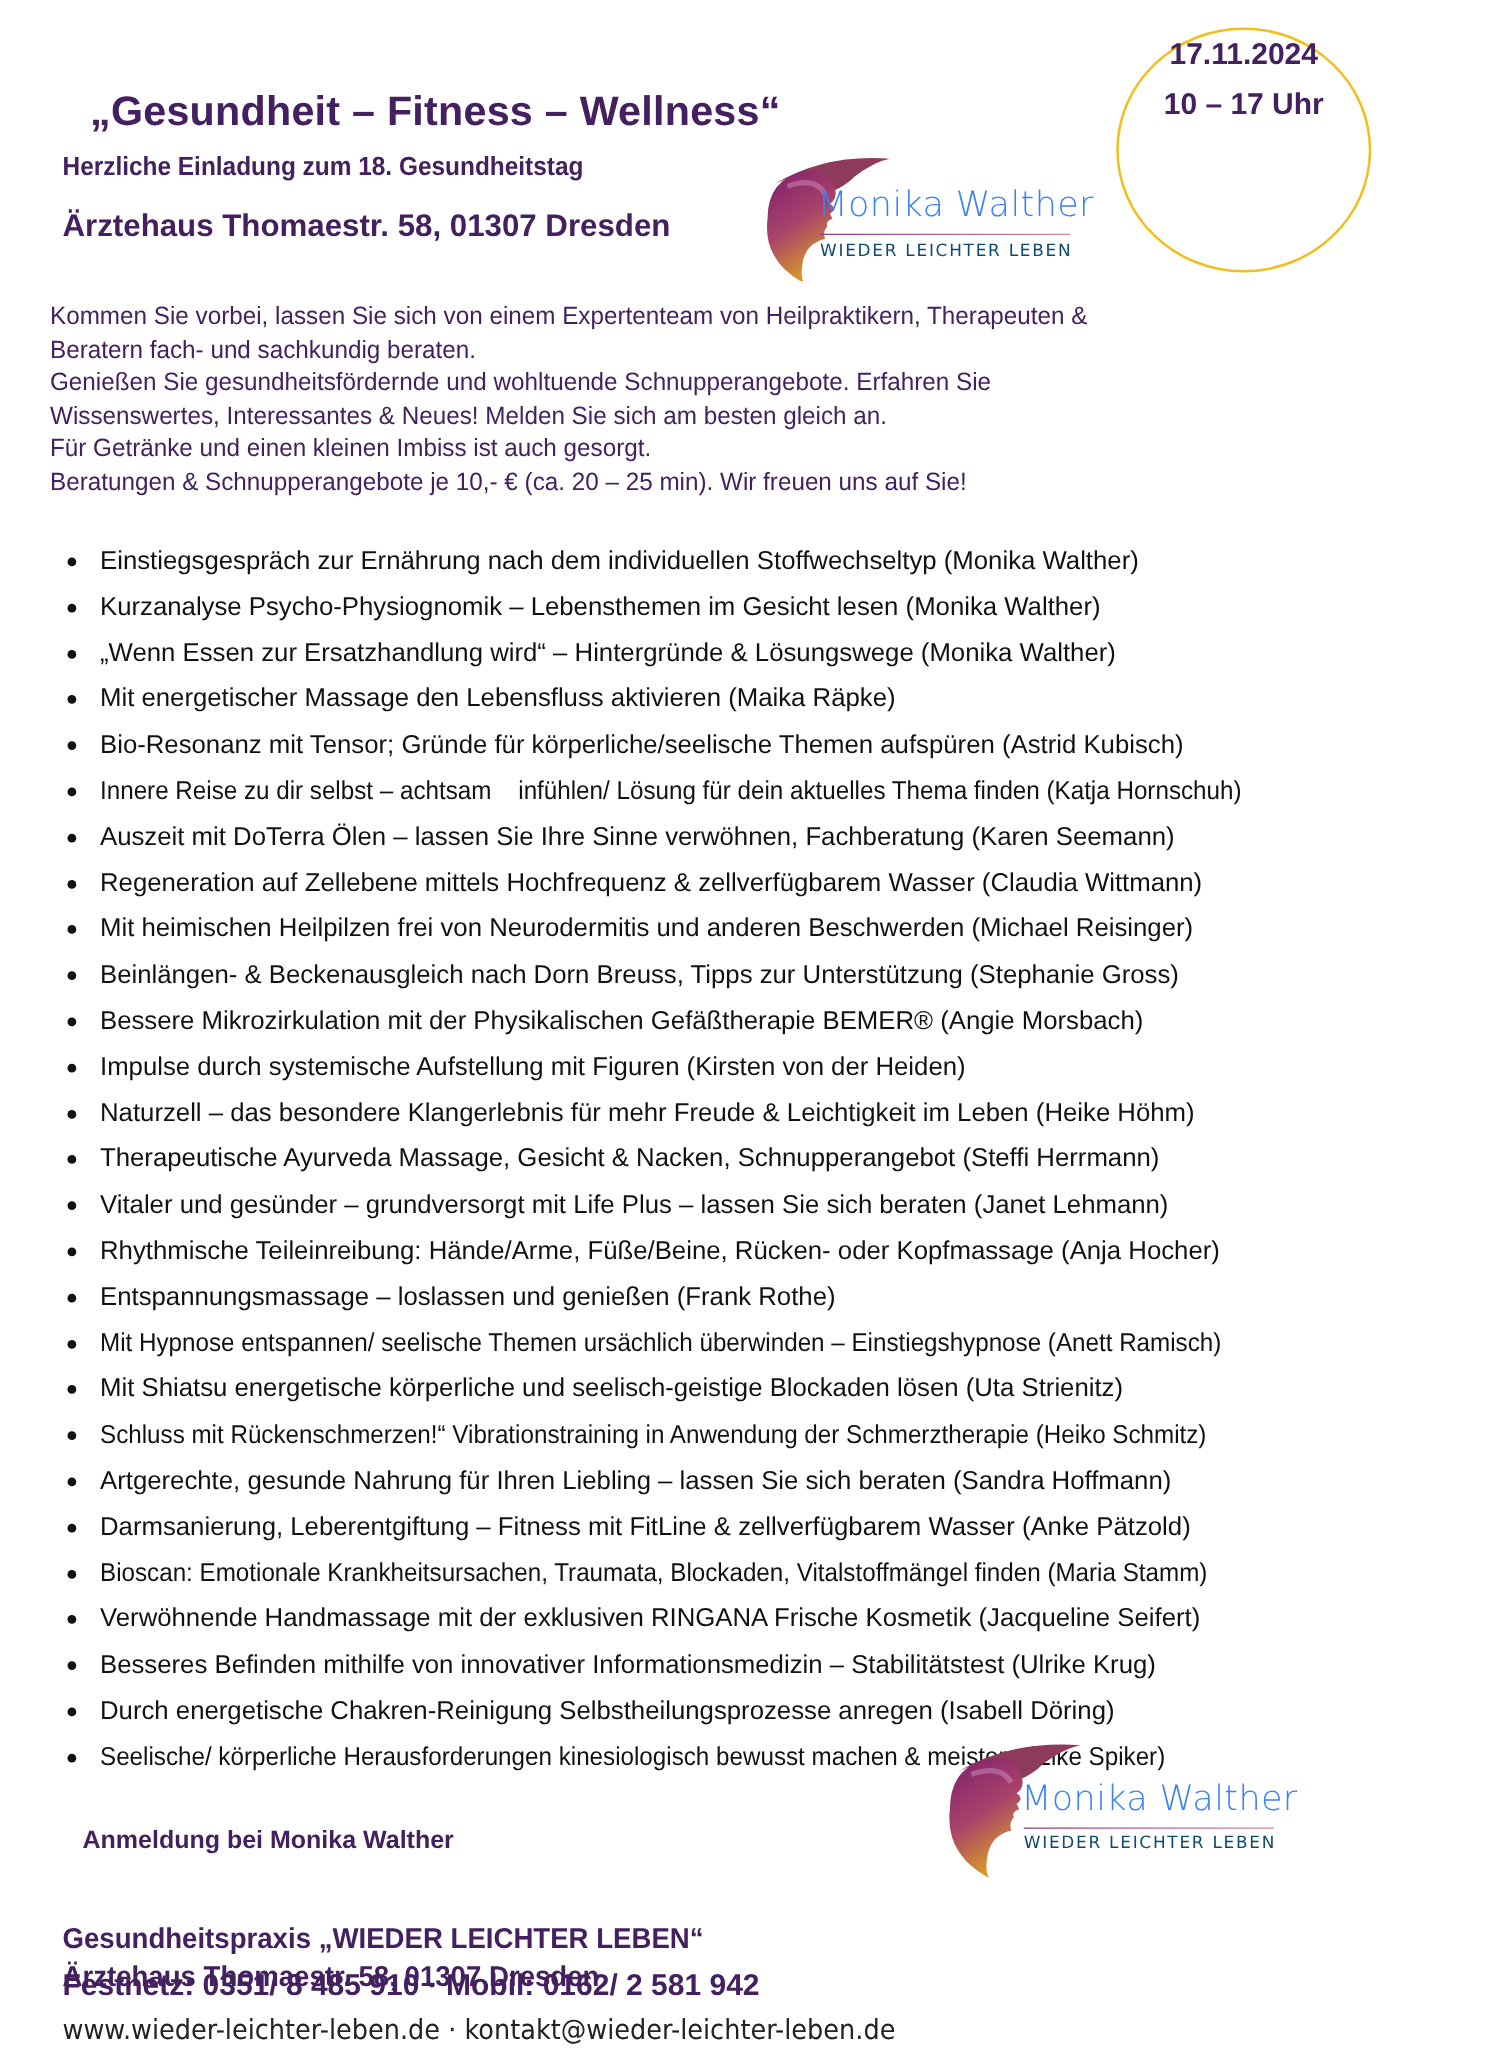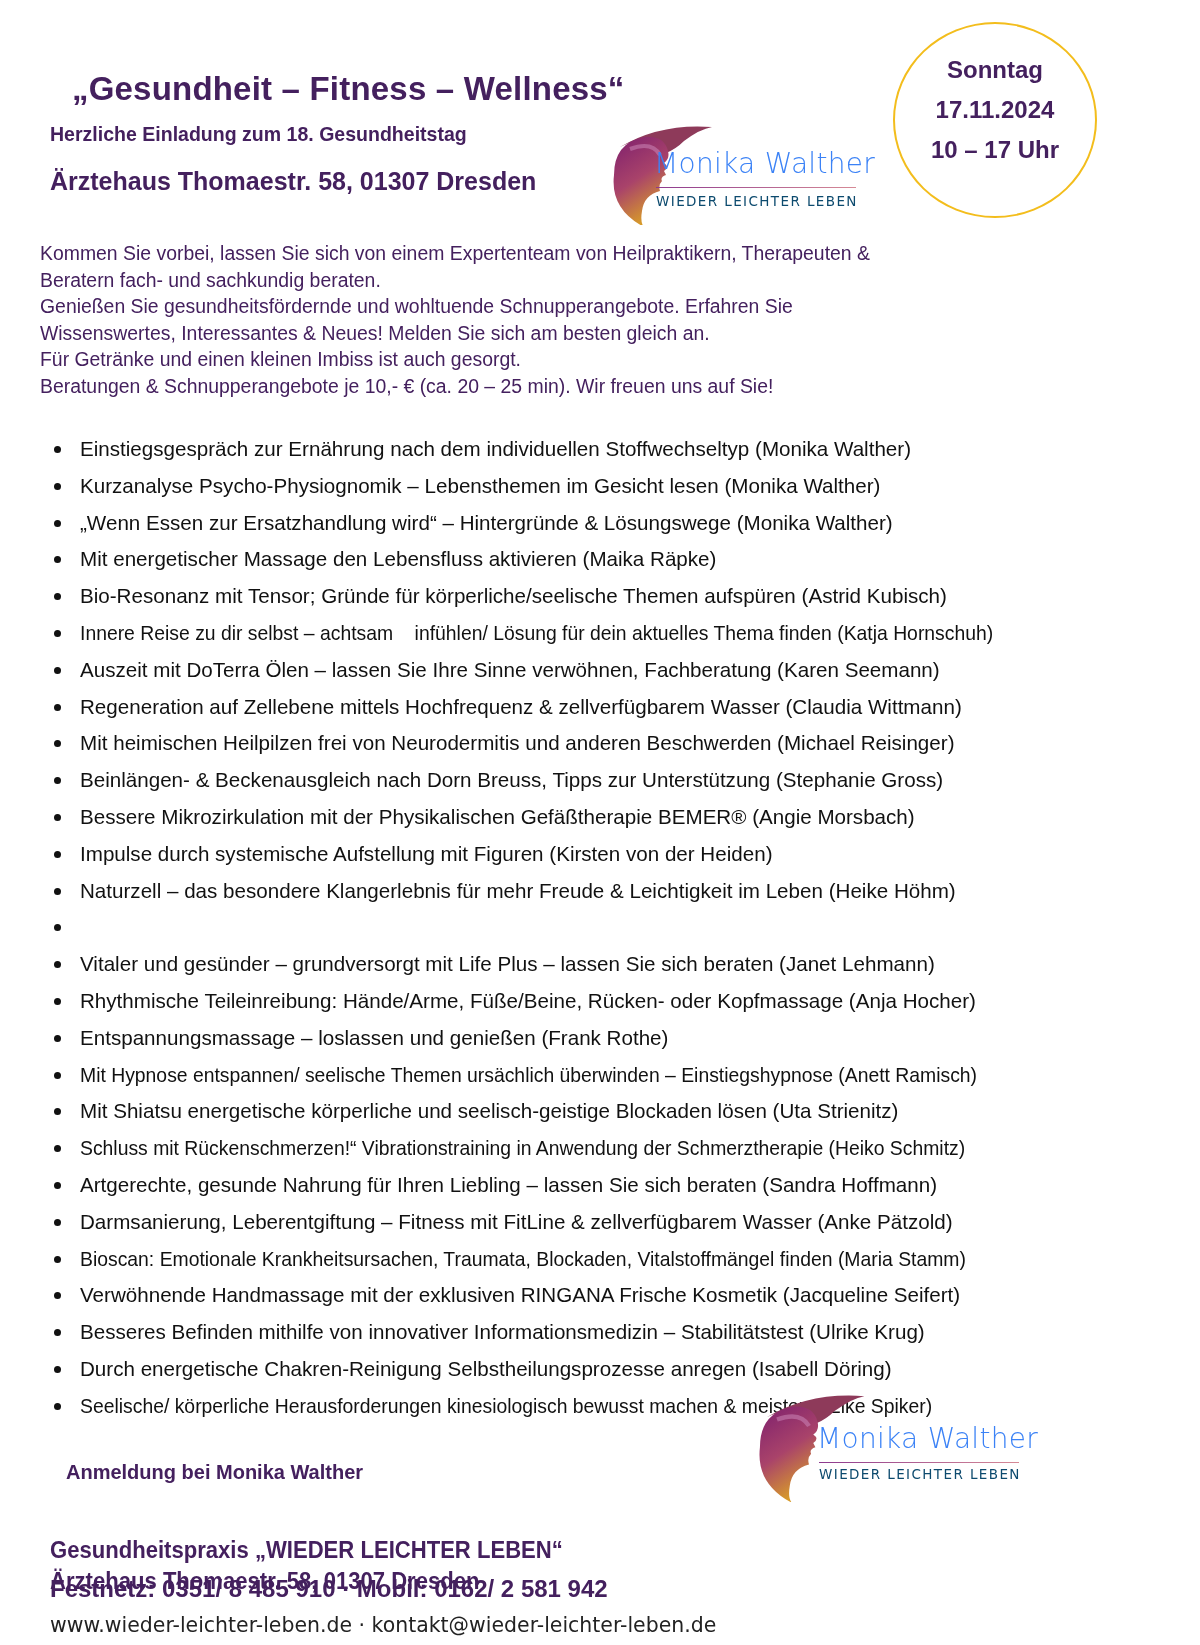--- a/index.html
+++ b/index.html
@@ -62,21 +62,20 @@
     <path d="M20 32 Q60 8 112 12 Q100 14 84 26 Q76 34 66 38 Q62 30 50 26 Q36 24 20 32 Z" fill="#8e3a5a"></path>
     <path d="M14 60 Q14 28 44 22 Q64 20 68 36 Q70 44 64 48 Q70 52 64 56 L66 60 Q60 62 62 66 Q58 70 60 76 Q44 80 42 96 Q40 108 44 112 Q10 94 14 60 Z" fill="url(#hg1)"></path>
     <path d="M30 34 Q52 26 60 40" stroke="#c77fb0" stroke-width="4" fill="none" opacity="0.6"></path>
   </svg>
   <div class="logo-name" style="left:54px; top:32px;">Monika Walther</div>
   <div class="logo-line" style="left:56px; top:72px; width:200px;"></div>
   <div class="logo-tag" style="left:56px; top:78px;">WIEDER LEICHTER LEBEN</div>
 </div>
 
 <div id="date-circle" class="purple">
-  <div class="first">Sonntag</div>
   <div>17.11.2024</div>
   <div>10 – 17 Uhr</div>
 </div>
 
 <div id="intro" class="purple">
   <p>Kommen Sie vorbei, lassen Sie sich von einem Expertenteam von Heilpraktikern, Therapeuten &amp;</p>
   <p>Beratern fach- und sachkundig beraten.</p>
   <p>Genießen Sie gesundheitsfördernde und wohltuende Schnupperangebote. Erfahren Sie</p>
   <p>Wissenswertes, Interessantes &amp; Neues! Melden Sie sich am besten gleich an.</p>
   <p>Für Getränke und einen kleinen Imbiss ist auch gesorgt.</p>
@@ -90,21 +89,21 @@
   <li><span class="bullet"></span><span class="txt">Mit energetischer Massage den Lebensfluss aktivieren (Maika Räpke)</span></li>
   <li><span class="bullet"></span><span class="txt">Bio-Resonanz mit Tensor; Gründe für körperliche/seelische Themen aufspüren (Astrid Kubisch)</span></li>
   <li class="narrow"><span class="bullet"></span><span class="txt" style="white-space:pre;">Innere Reise zu dir selbst – achtsam    infühlen/ Lösung für dein aktuelles Thema finden (Katja Hornschuh)</span></li>
   <li><span class="bullet"></span><span class="txt">Auszeit mit DoTerra Ölen – lassen Sie Ihre Sinne verwöhnen, Fachberatung (Karen Seemann)</span></li>
   <li><span class="bullet"></span><span class="txt">Regeneration auf Zellebene mittels Hochfrequenz &amp; zellverfügbarem Wasser (Claudia Wittmann)</span></li>
   <li><span class="bullet"></span><span class="txt">Mit heimischen Heilpilzen frei von Neurodermitis und anderen Beschwerden (Michael Reisinger)</span></li>
   <li><span class="bullet"></span><span class="txt">Beinlängen- &amp; Beckenausgleich nach Dorn Breuss, Tipps zur Unterstützung (Stephanie Gross)</span></li>
   <li><span class="bullet"></span><span class="txt">Bessere Mikrozirkulation mit der Physikalischen Gefäßtherapie BEMER® (Angie Morsbach)</span></li>
   <li><span class="bullet"></span><span class="txt">Impulse durch systemische Aufstellung mit Figuren (Kirsten von der Heiden)</span></li>
   <li><span class="bullet"></span><span class="txt">Naturzell – das besondere Klangerlebnis für mehr Freude &amp; Leichtigkeit im Leben (Heike Höhm)</span></li>
-  <li><span class="bullet"></span></li>
+  <li><span class="bullet"></span><span class="txt">Therapeutische Ayurveda Massage, Gesicht &amp; Nacken, Schnupperangebot (Steffi Herrmann)</span></li>
   <li><span class="bullet"></span><span class="txt">Vitaler und gesünder – grundversorgt mit Life Plus – lassen Sie sich beraten (Janet Lehmann)</span></li>
   <li><span class="bullet"></span><span class="txt">Rhythmische Teileinreibung: Hände/Arme, Füße/Beine, Rücken- oder Kopfmassage (Anja Hocher)</span></li>
   <li><span class="bullet"></span><span class="txt">Entspannungsmassage – loslassen und genießen (Frank Rothe)</span></li>
   <li class="narrow"><span class="bullet"></span><span class="txt">Mit Hypnose entspannen/ seelische Themen ursächlich überwinden – Einstiegshypnose (Anett Ramisch)</span></li>
   <li><span class="bullet"></span><span class="txt">Mit Shiatsu energetische körperliche und seelisch-geistige Blockaden lösen (Uta Strienitz)</span></li>
   <li class="narrow"><span class="bullet"></span><span class="txt">Schluss mit Rückenschmerzen!“ Vibrationstraining in Anwendung der Schmerztherapie (Heiko Schmitz)</span></li>
   <li><span class="bullet"></span><span class="txt">Artgerechte, gesunde Nahrung für Ihren Liebling – lassen Sie sich beraten (Sandra Hoffmann)</span></li>
   <li><span class="bullet"></span><span class="txt">Darmsanierung, Leberentgiftung – Fitness mit FitLine &amp; zellverfügbarem Wasser (Anke Pätzold)</span></li>
   <li class="narrow"><span class="bullet"></span><span class="txt">Bioscan: Emotionale Krankheitsursachen, Traumata, Blockaden, Vitalstoffmängel finden (Maria Stamm)</span></li>
   <li><span class="bullet"></span><span class="txt">Verwöhnende Handmassage mit der exklusiven RINGANA Frische Kosmetik (Jacqueline Seifert)</span></li>

